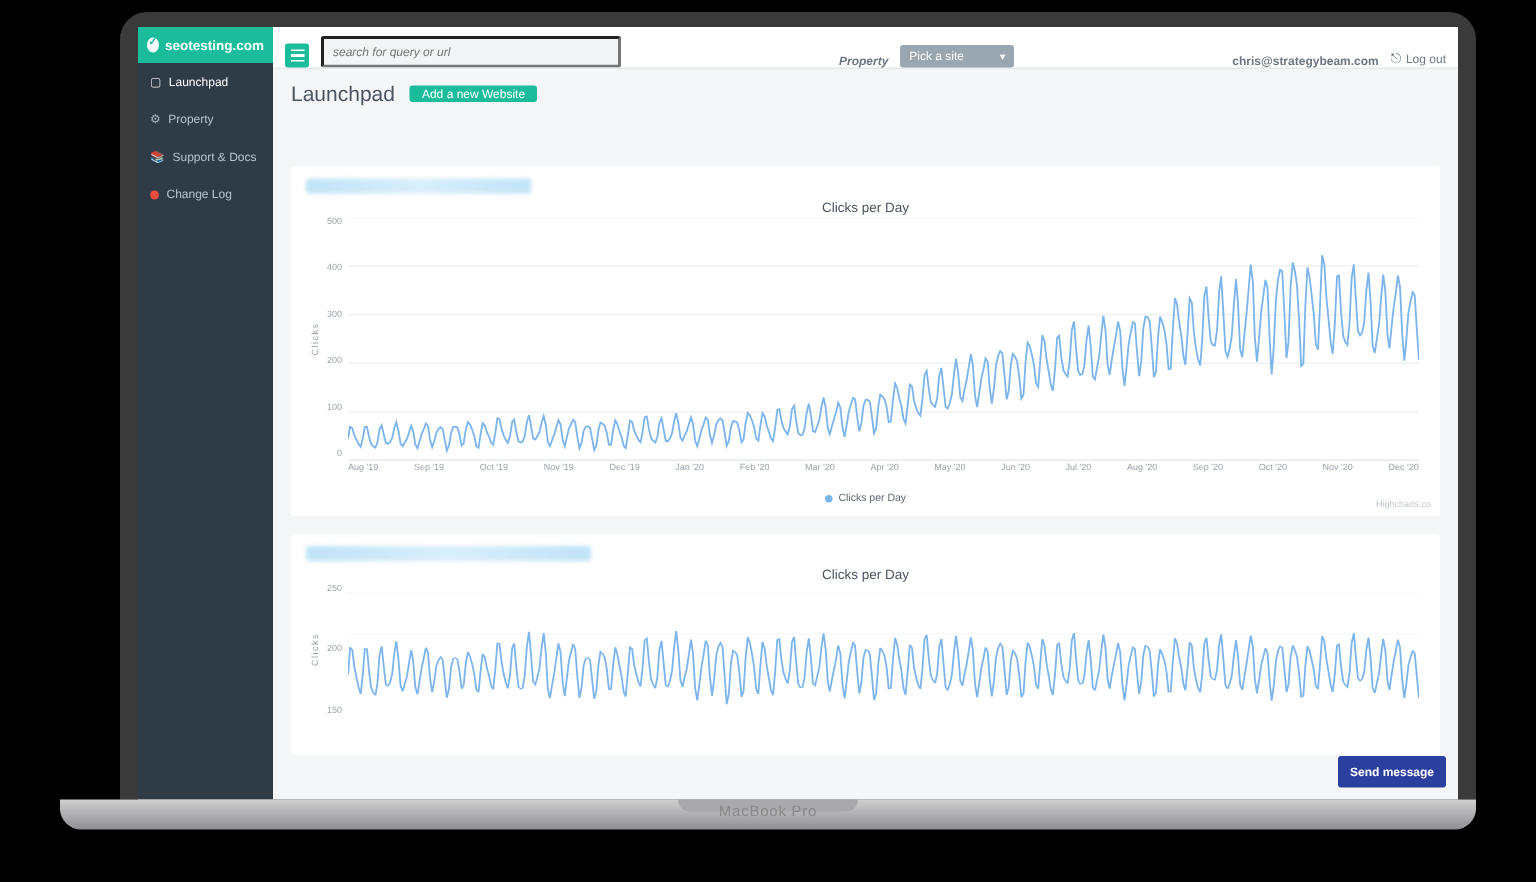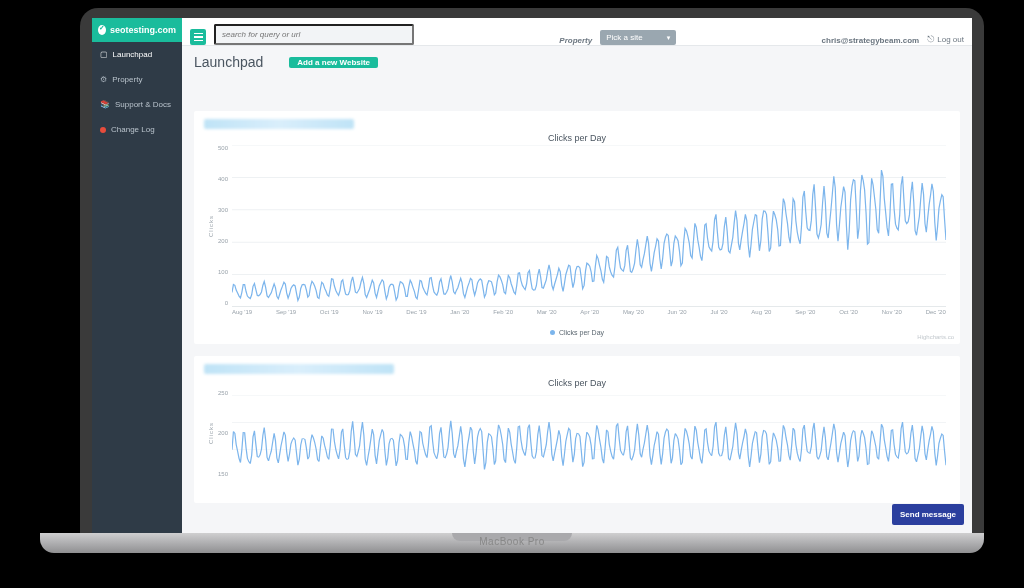--- a/index.html
+++ b/index.html
@@ -152,21 +152,21 @@
   .logout .ic{font-size:9px;}
 
   .page-head {
     padding: 8px 12px 10px;
     display:flex;align-items:center;gap:10px;
   }
   .page-title { font-size:14px;color:#4a5560;font-weight:400;}
   .btn-add {
     background:#1abc9c;color:#fff;border:none;
     padding:1px 8px;font-size:8px;border-radius:2px;
-    cursor:pointer;font-weight:700;margin-left:16px;
+    cursor:pointer;font-weight:400;
   }
 
   .content {
     flex:1;
     overflow:hidden;
     padding: 0 12px;
     display:flex;flex-direction:column;gap:12px;justify-content:center;
   }
   .card {
     background:#fff;

